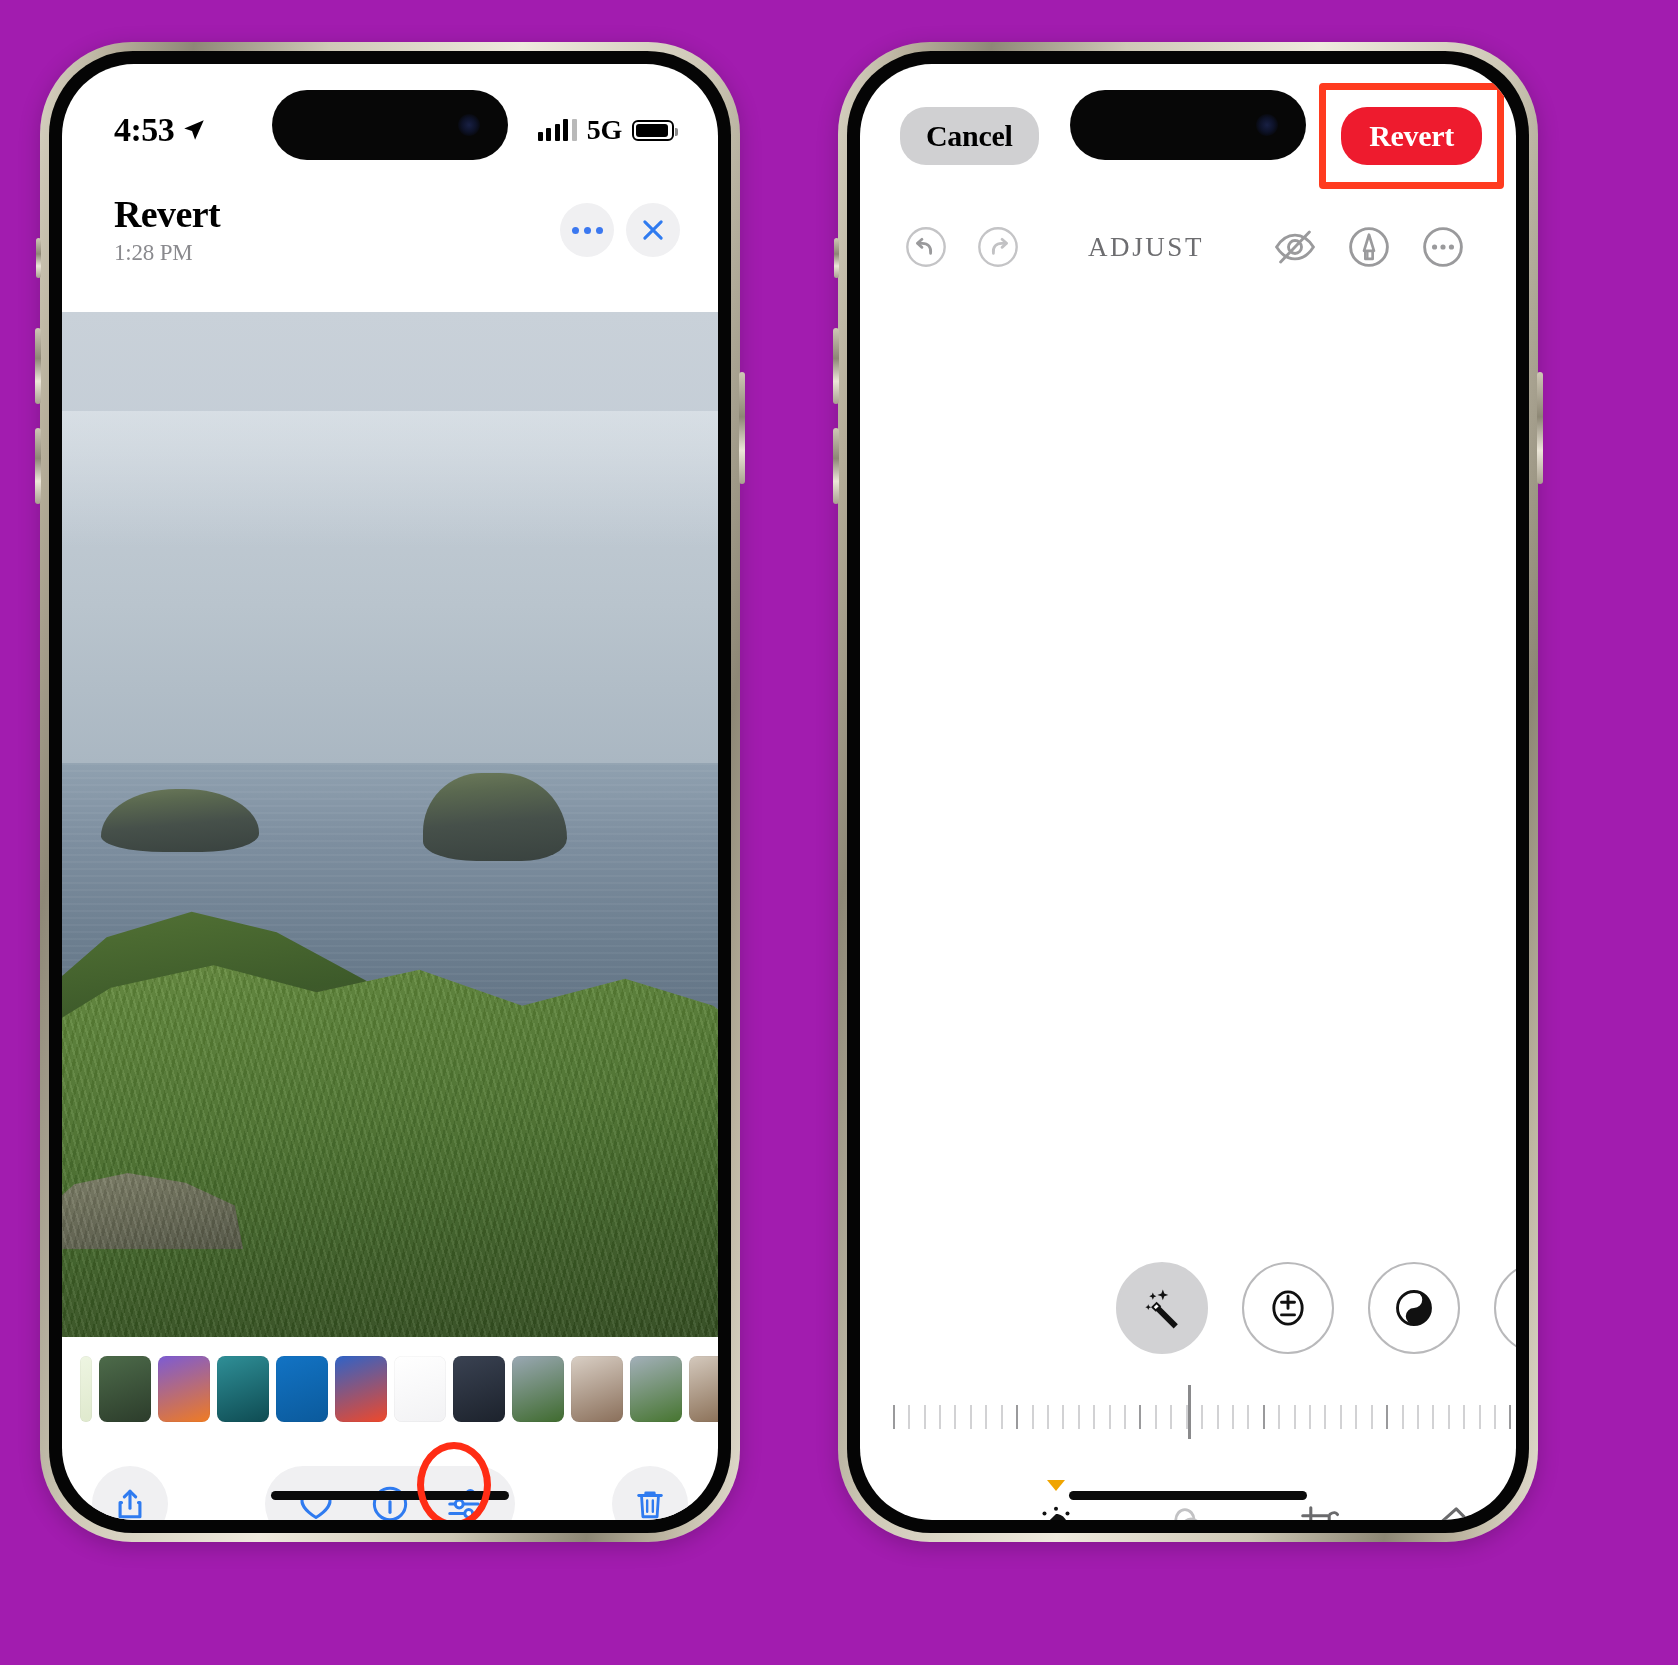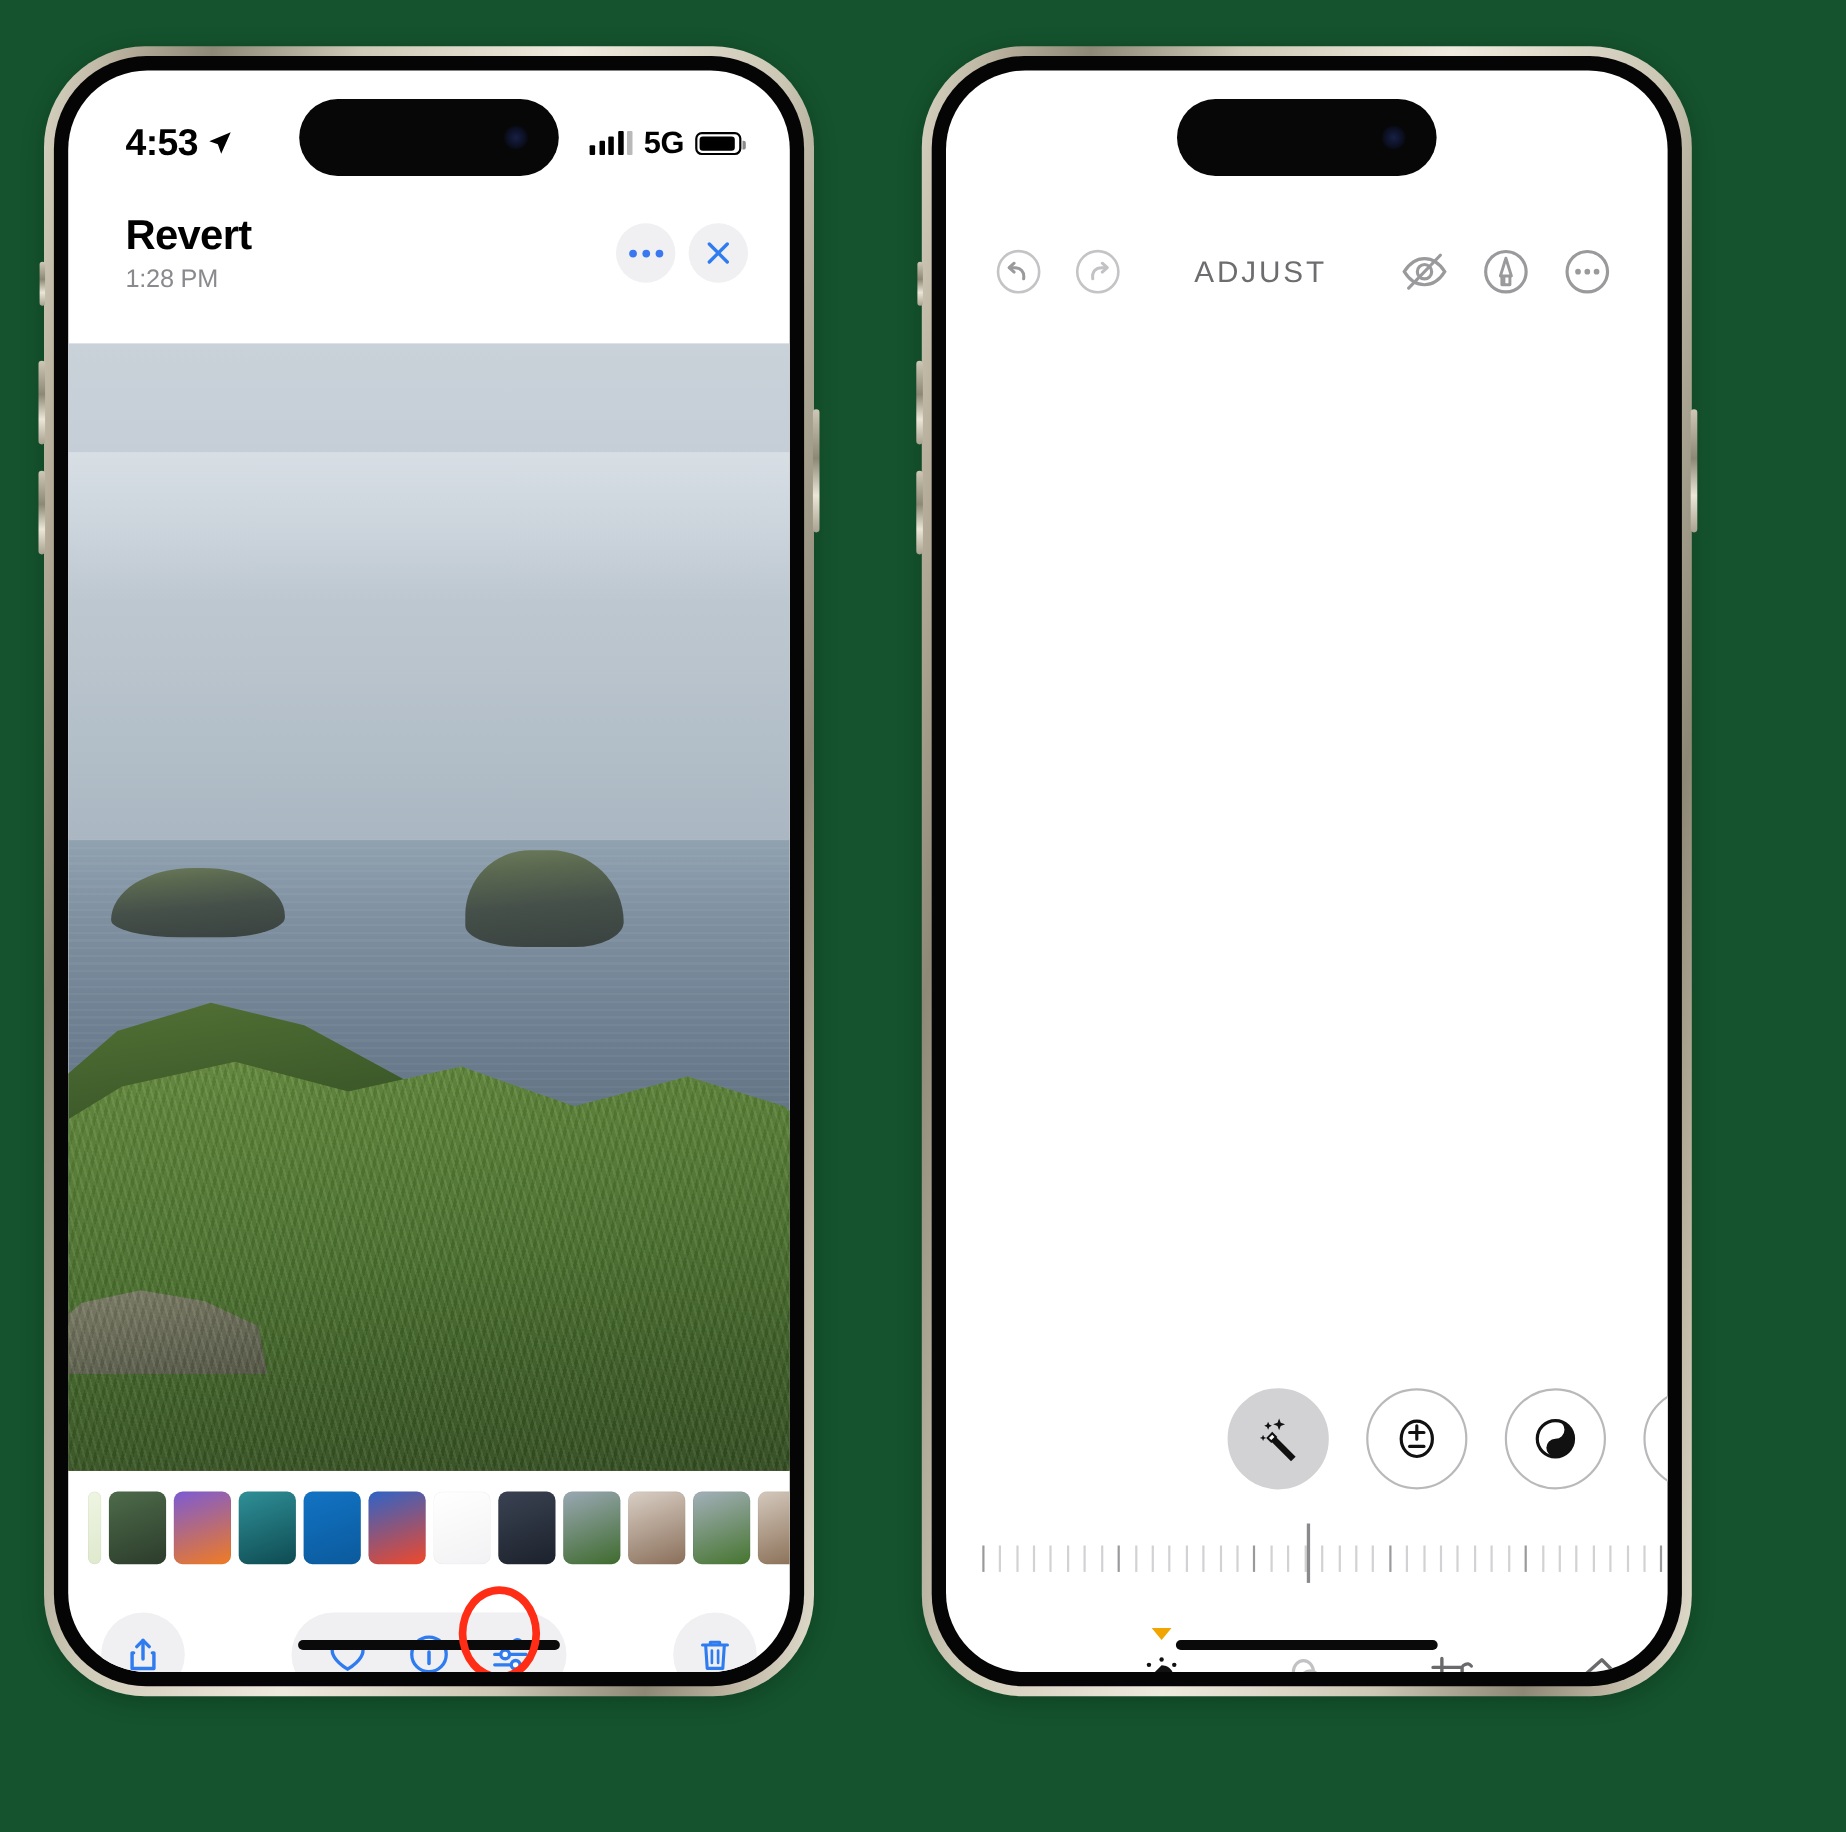--- a/index.html
+++ b/index.html
@@ -2,21 +2,21 @@
 <html><head>
 <meta charset="utf-8">
 <style>
   * { box-sizing: border-box; margin: 0; padding: 0; }
   html, body {
     width: 1678px; height: 1665px;
     background: #ffffff;
     font-family: "Liberation Sans", sans-serif;
     overflow: hidden;
   }
-  .stage { position: relative; width: 1678px; height: 1665px; background:#14532d; }
+  .stage { position: relative; width: 1678px; height: 1665px; background:#a21caf;font-family:Liberation Serif, serif; }
 
   
   .phone {
     position: absolute;
     width: 700px; height: 1500px;
     border-radius: 92px;
     background: linear-gradient(100deg,#d9d4c4 0%,#b5ad99 8%,#8e8877 16%,#cfc9b7 30%,#efeade 50%,#cdc7b5 70%,#8d8775 84%,#bdb5a1 92%,#e3ded0 100%);
     padding: 9px;
     box-shadow: 0 5px 22px rgba(0,0,0,.20);
   }
@@ -355,20 +355,27 @@
     <div class="btn-side sbtn-silent"></div>
     <div class="btn-side sbtn-up"></div>
     <div class="btn-side sbtn-dn"></div>
     <div class="btn-side sbtn-pwr"></div>
 
     <div class="phone-inner">
       <div class="screen">
 
         <div class="island"></div>
 
+        <div class="p2-top">
+          <div class="cancel-btn">Cancel</div>
+          <div class="revert-holder">
+            <div class="revert-btn">Revert</div>
+            <div class="revert-hl"></div>
+          </div>
+        </div>
 
         <div class="p2-tools">
           <div class="left">
             <svg width="44" height="44" viewBox="0 0 24 24">
               <circle cx="12" cy="12" r="10.2" fill="none" stroke="#c4c4c6" stroke-width="1.3"></circle>
               <path d="M14.5 15.5 C15 12 13 10 10 10 H7.6" fill="none" stroke="#9a9a9c" stroke-width="1.5" stroke-linecap="round"></path>
               <path d="M9.8 7.8 L7.3 10 L9.8 12.2" fill="none" stroke="#9a9a9c" stroke-width="1.5" stroke-linecap="round" stroke-linejoin="round"></path>
             </svg>
             <svg width="44" height="44" viewBox="0 0 24 24">
               <circle cx="12" cy="12" r="10.2" fill="none" stroke="#c4c4c6" stroke-width="1.3"></circle>

